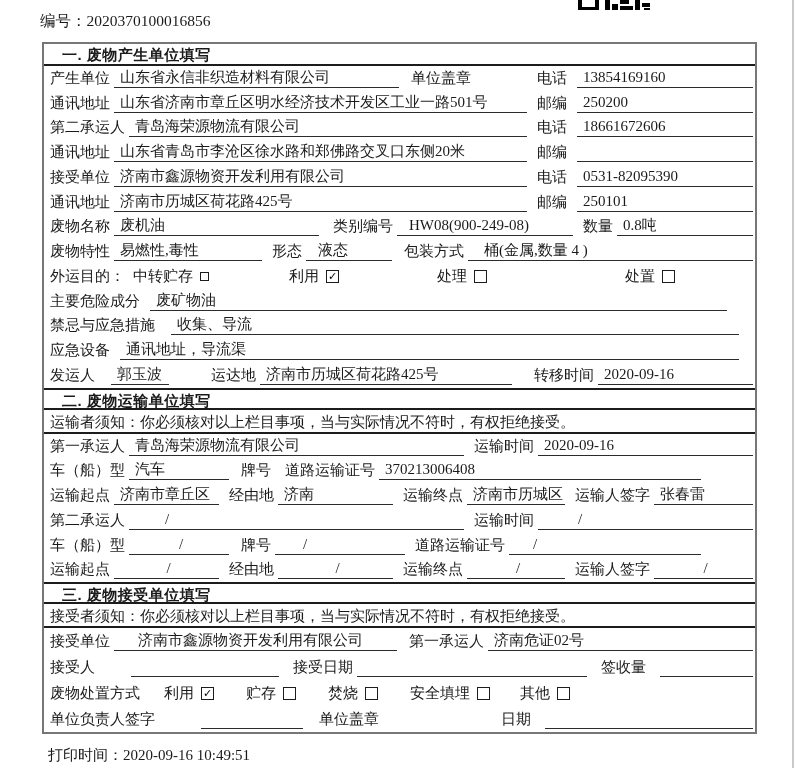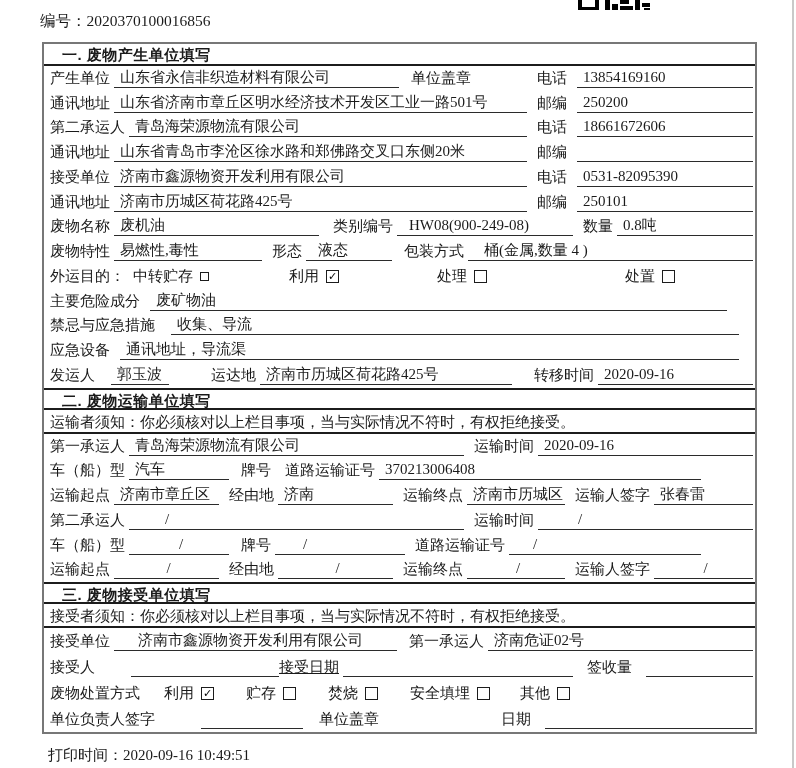--- a/index.html
+++ b/index.html
@@ -266,21 +266,21 @@
       <div class="r">
         <span class="lab">接受单位</span>
         <span class="v" style="width:283px;padding-left:24px;">济南市鑫源物资开发利用有限公司</span>
         <span class="lab" style="margin-left:12px;">第一承运人</span>
         <span class="v grow">济南危证02号</span>
       </div>
 
       <div class="r">
         <span class="lab">接受人</span>
         <span class="v" style="width:148px;margin-left:32px;"></span>
-        <span class="lab" style="text-decoration:underline;">接受日期</span>
+        <span class="lab" style="margin-left:14px;">接受日期</span>
         <span class="v" style="width:230px;"></span>
         <span class="lab" style="margin-left:14px;">签收量</span>
         <span class="v grow" style="margin-left:10px;"></span>
       </div>
 
       <div class="r">
         <span class="lab">废物处置方式</span>
         <span class="opt" style="margin-left:20px;">
           <span>利用</span>
           <span class="cb">✓</span>

